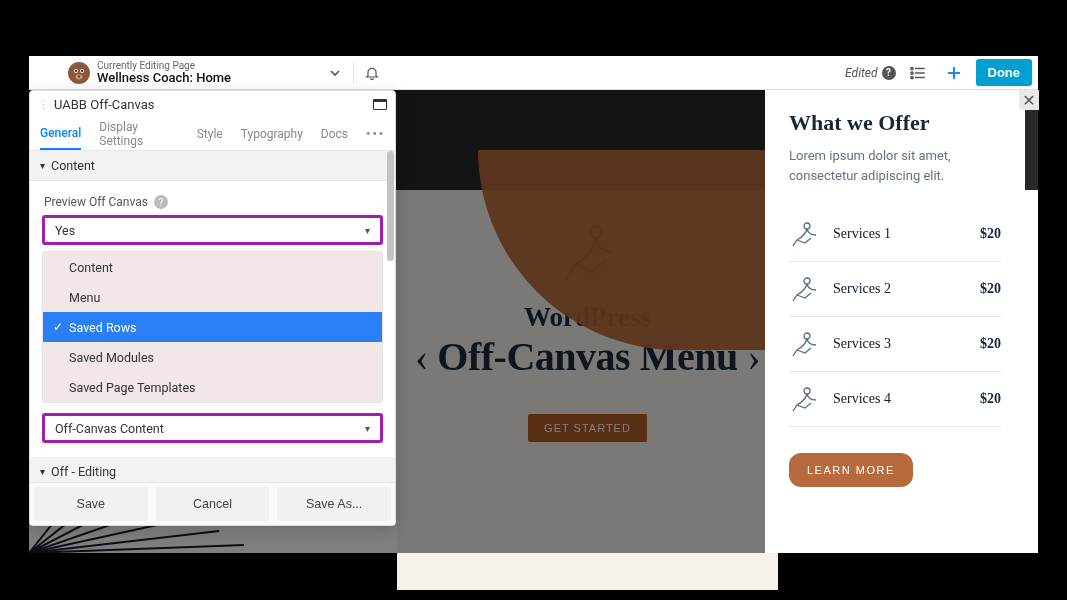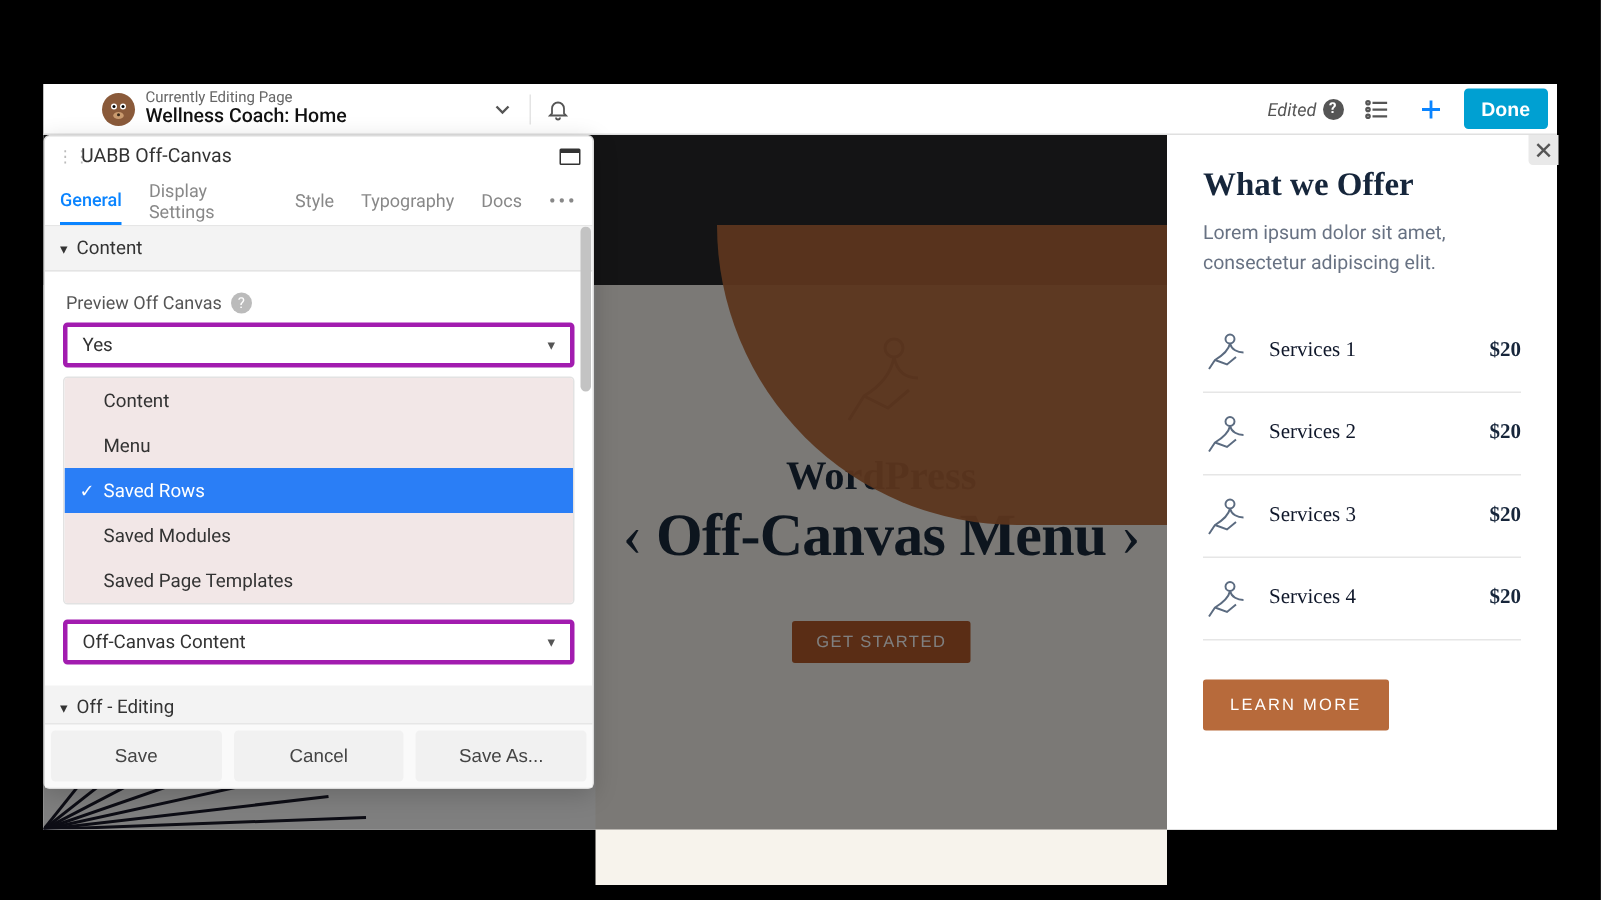--- a/index.html
+++ b/index.html
@@ -60,28 +60,28 @@
   .select .caret { font-size: 10px; color: #555; }
   .dropdown { border: 1px solid #e2e2e2; border-radius: 3px; overflow: hidden; margin-top: 6px; }
   .dropdown .opt { height: 30px; display: flex; align-items: center; padding: 0 12px; font-size: 12.5px; background: #f2e7e7; color: #333; cursor: pointer; position: relative; }
   .dropdown .opt.selected { background: #2a7ef6; color: #fff; }
   .dropdown .opt .check { position: absolute; left: 10px; font-size: 12px; }
   .dropdown .opt span.lbl { margin-left: 14px; }
   .modal-foot { display: flex; border-top: 1px solid #e6e6e6; background: #fafafa; }
   .modal-foot button { flex: 1; height: 34px; border: none; background: #f1f1f1; margin: 4px; border-radius: 3px; font-size: 12.5px; color: #444; cursor: pointer; }
 
   
-  .offcanvas { position: absolute; right: 0; top: 34px; width: 260px; bottom: 0; background: #fff; padding: 20px 24px; overflow: hidden; z-index: 15; }
+  .offcanvas { position: absolute; right: 13px; top: 34px; width: 260px; bottom: 0; background: #fff; padding: 20px 24px; overflow: hidden; z-index: 15; }
   .offcanvas h3 { font-size: 22px; font-weight: 800; color: #16263b; font-family: Georgia, 'Times New Roman', serif; margin-bottom: 10px; }
   .offcanvas p { font-size: 13px; color: #687283; line-height: 1.5; margin-bottom: 22px; }
   .srow { display: flex; align-items: center; gap: 14px; padding: 14px 0; border-bottom: 1px solid #e6e6e6; }
   .sicon { width: 30px; height: 26px; color: #5b6b80; flex-shrink: 0; }
   .sname { font-size: 14px; font-weight: 400; color: #0f172a; flex: 1; font-family: Georgia, 'Times New Roman', serif;}
   .sprice { font-size: 14px; font-weight: 700; color: #17263b; font-family: Georgia, 'Times New Roman', serif;}
-  .learn { margin-top: 26px; background: #b76a3b; color: #fff; border: none; padding: 11px 18px; font-size: 11px; letter-spacing: 1.5px; border-radius: 2px; cursor: pointer; }
+  .learn { margin-top: 26px; background: #b76a3b; color: #fff; border: none; padding: 11px 18px; font-size: 11px; letter-spacing: 1.5px; border-radius: 12px; cursor: pointer; }
 </style>
 </head>
 <body>
 
 <div class="app-frame">
 
   <div class="topbar">
     <div class="logo">
       <svg viewBox="0 0 24 24">
           <circle cx="12" cy="12" r="11" fill="#8a5a3a"></circle>

